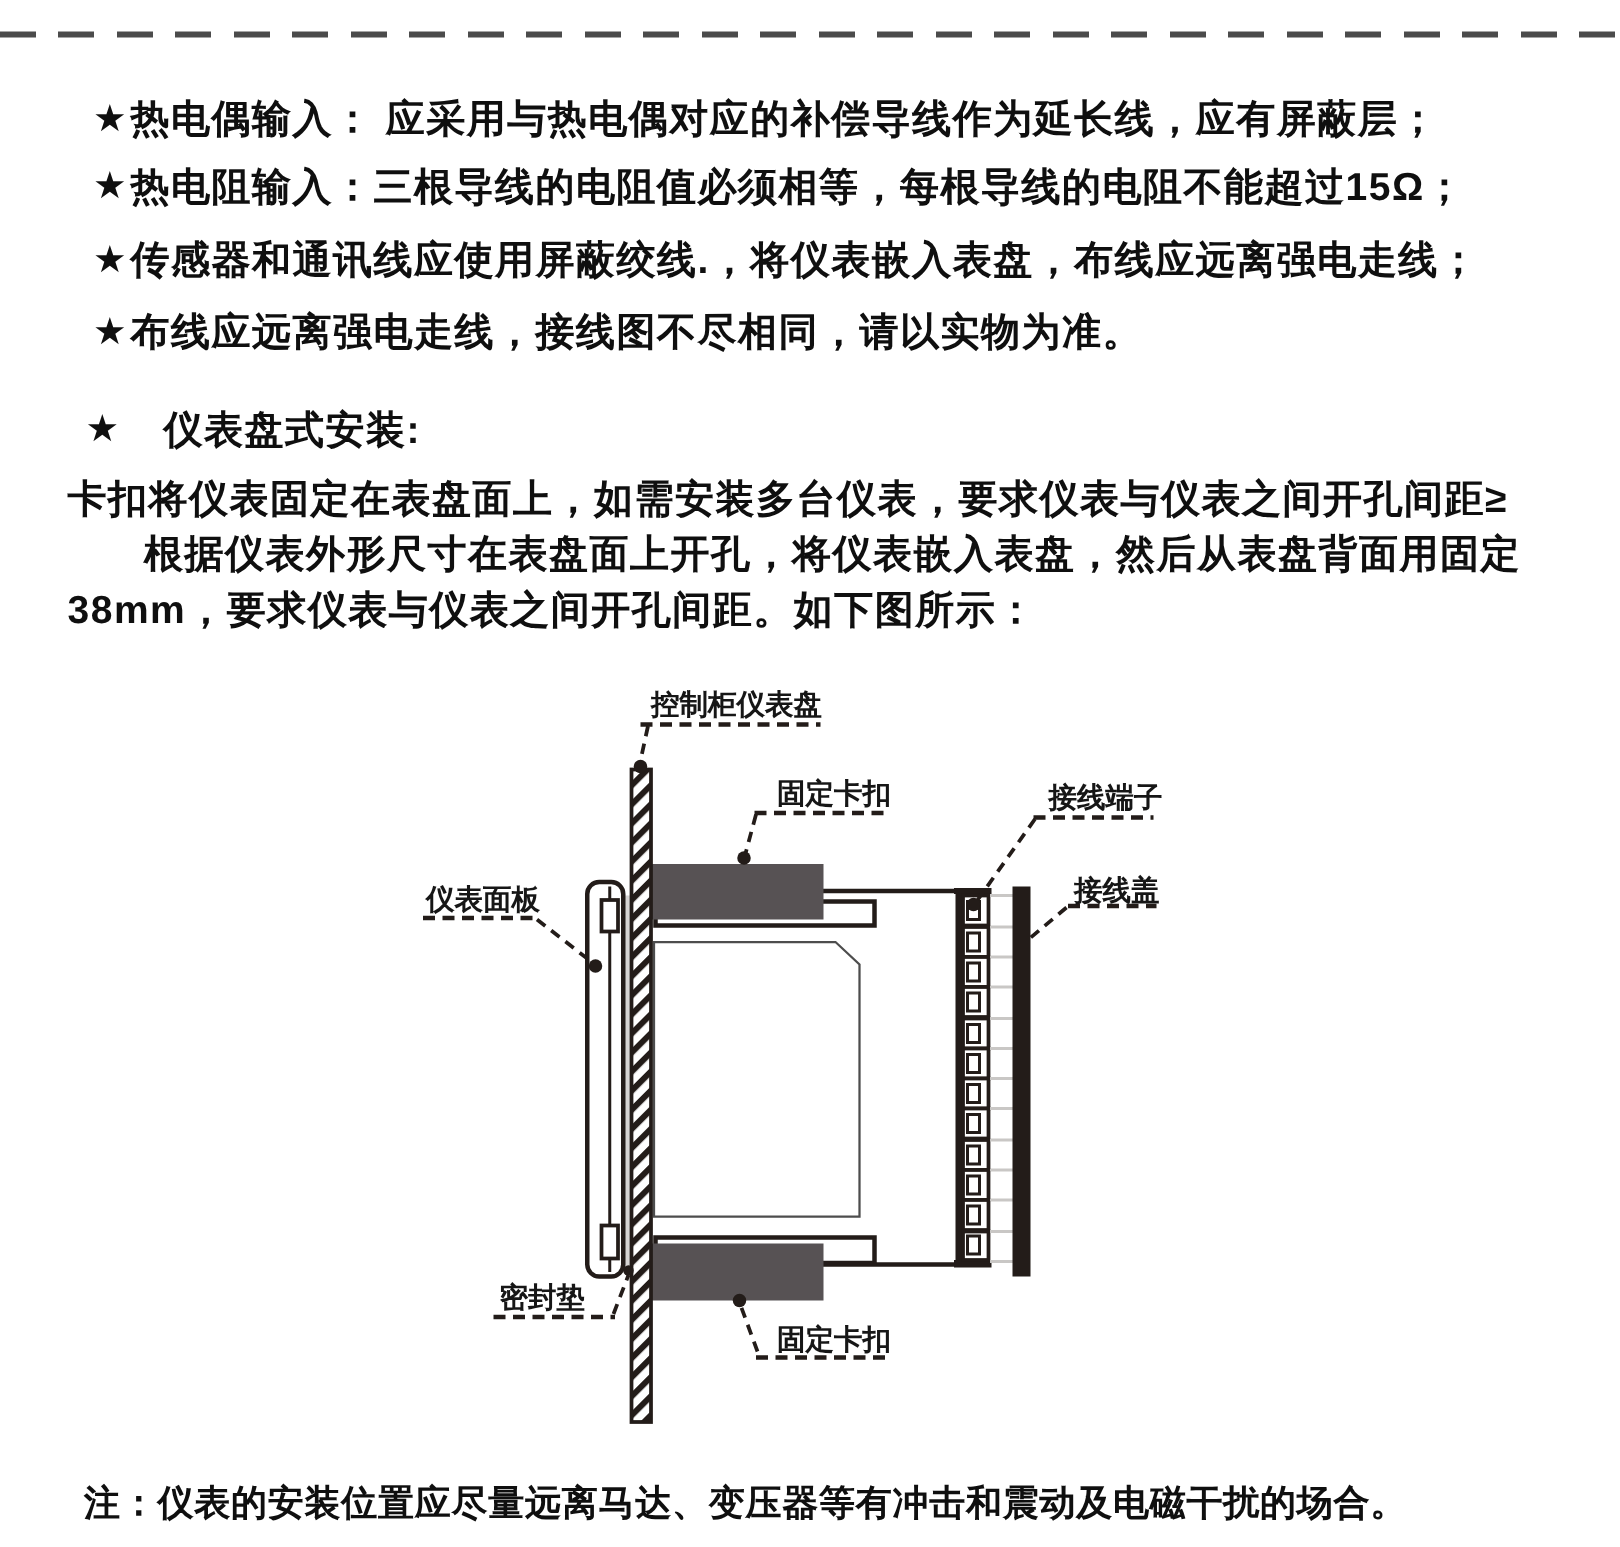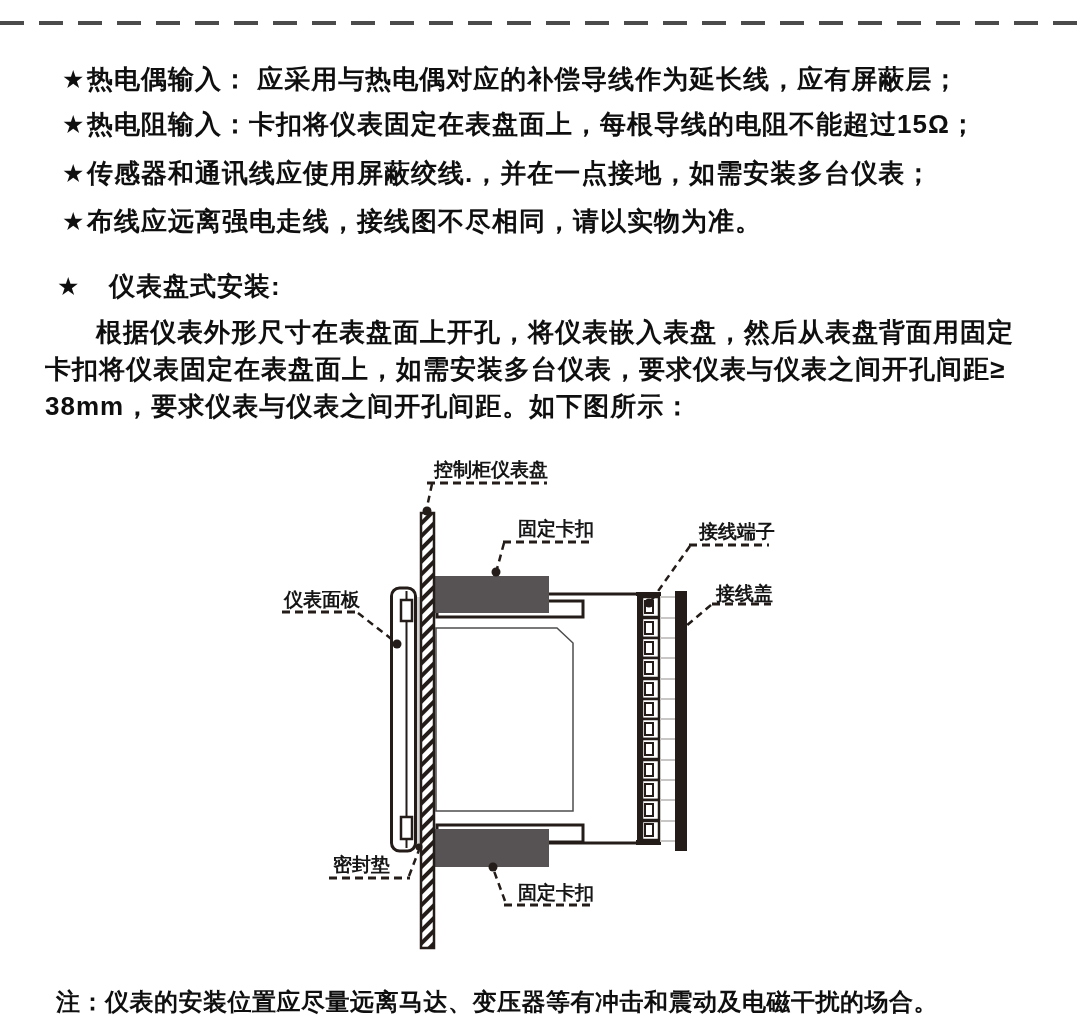--- a/index.html
+++ b/index.html
@@ -33,39 +33,39 @@
 <div class="page">
 
   <div class="top-divider"></div>
 
   <div class="bullet" style="top:63px">
     <span class="star">★</span>
     <span class="btext">热电偶输入： 应采用与热电偶对应的补偿导线作为延长线，应有屏蔽层；</span>
   </div>
   <div class="bullet" style="top:108px">
     <span class="star">★</span>
-    <span class="btext">热电阻输入：卡扣将仪表固定在表盘面上，每根导线的电阻不能超过15Ω；</span>
+    <span class="btext">热电阻输入：三根导线的电阻值必须相等，每根导线的电阻不能超过15Ω；</span>
   </div>
   <div class="bullet" style="top:157px">
     <span class="star">★</span>
-    <span class="btext">传感器和通讯线应使用屏蔽绞线.，并在一点接地，如需安装多台仪表；</span>
+    <span class="btext">传感器和通讯线应使用屏蔽绞线.，将仪表嵌入表盘，布线应远离强电走线；</span>
   </div>
   <div class="bullet" style="top:205px">
     <span class="star">★</span>
     <span class="btext">布线应远离强电走线，接线图不尽相同，请以实物为准。</span>
   </div>
 
   <div class="bullet section-head" style="top:270px">
     <span class="star">★</span>
     <span class="btext">仪表盘式安装:</span>
   </div>
 
   <div class="para">
+    <div class="pline">卡扣将仪表固定在表盘面上，如需安装多台仪表，要求仪表与仪表之间开孔间距≥</div>
     <div class="pline indent">根据仪表外形尺寸在表盘面上开孔，将仪表嵌入表盘，然后从表盘背面用固定</div>
-    <div class="pline">卡扣将仪表固定在表盘面上，如需安装多台仪表，要求仪表与仪表之间开孔间距≥</div>
     <div class="pline">38mm，要求仪表与仪表之间开孔间距。如下图所示：</div>
   </div>
 
   <svg viewBox="260 448 540 512" width="540" height="512" style="position:absolute;left:260px;top:448px;">
     <defs>
       <pattern id="hatch" width="9" height="9" patternUnits="userSpaceOnUse" patternTransform="rotate(45)">
         <rect width="9" height="9" fill="#ffffff"></rect>
         <rect x="0" y="0" width="4" height="9" fill="#231c19"></rect>
       </pattern>
     </defs>

